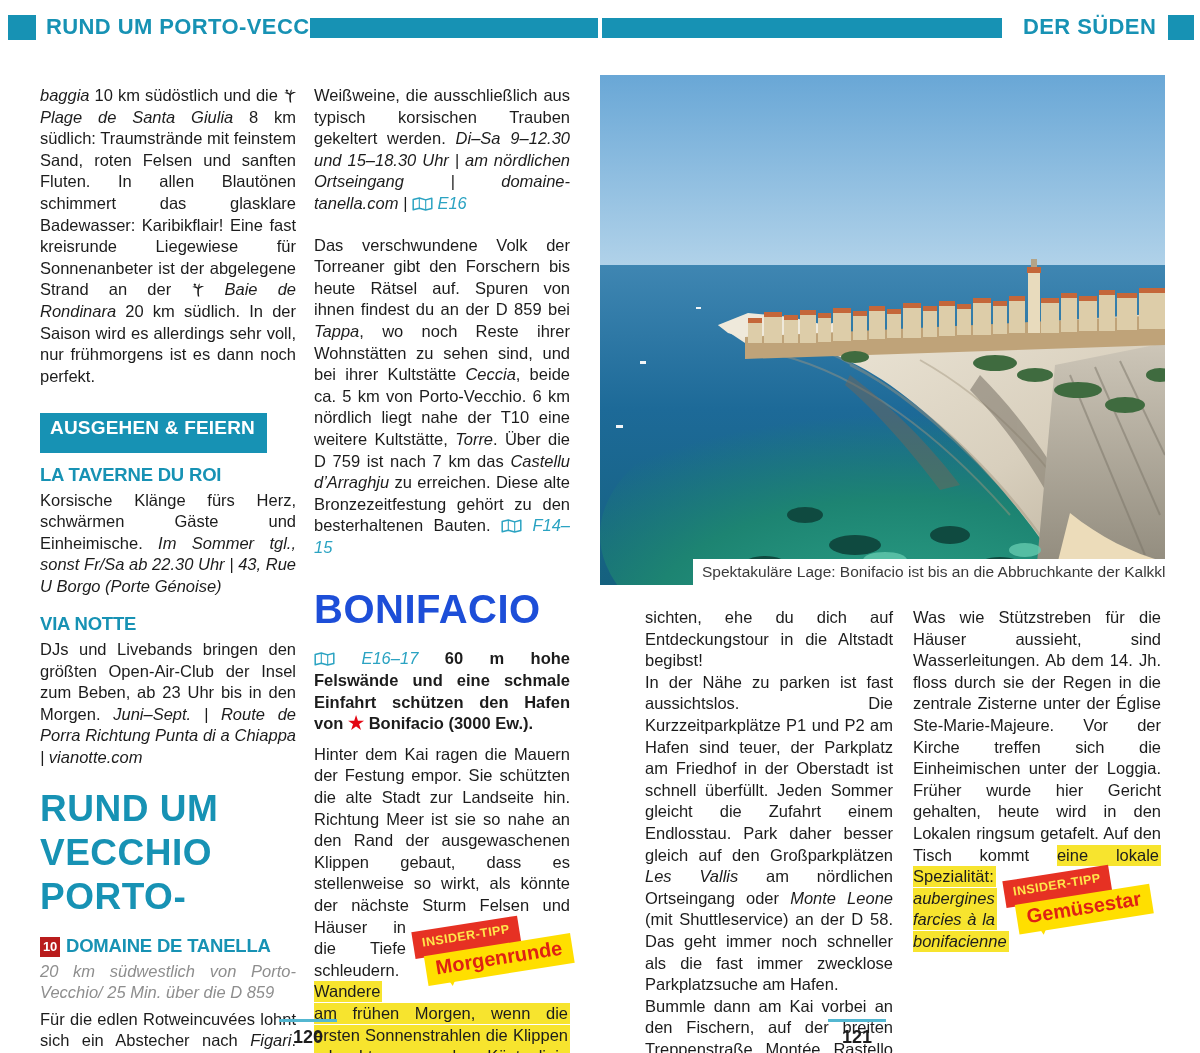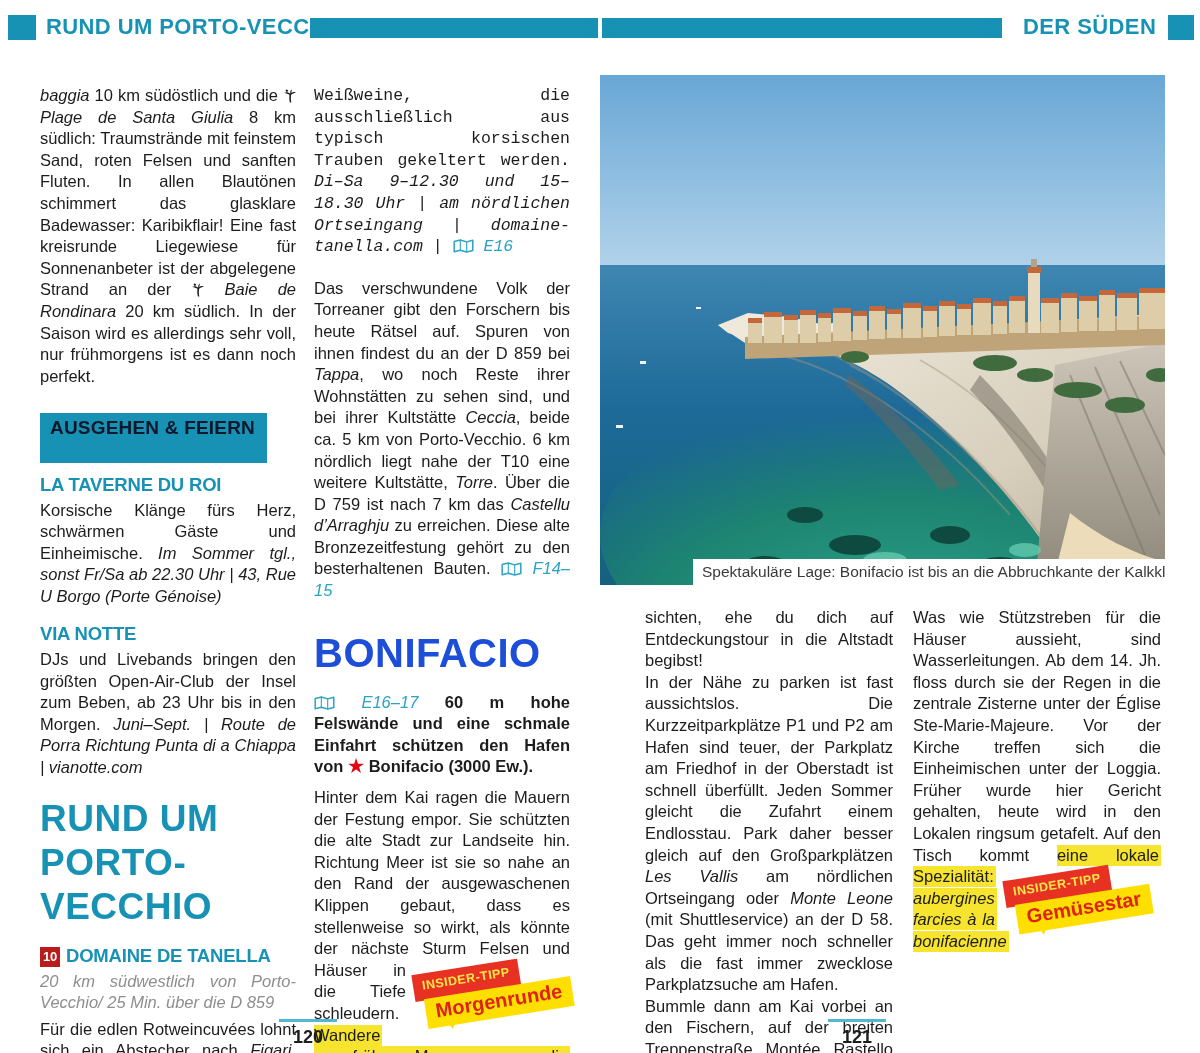--- a/index.html
+++ b/index.html
@@ -10,27 +10,27 @@
   .hdr-sq.left{left:8px;} .hdr-sq.right{right:6px;width:26px;}
   .hdr-title{position:absolute;top:14px;font-size:22px;font-weight:700;color:#1792b4;letter-spacing:.4px;white-space:nowrap;}
   .hdr-title.left{left:46px;} .hdr-title.right{left:1023px;}
   .hdr-bar{position:absolute;top:18px;height:20px;background:#1792b4;}
   .hdr-bar.left{left:310px;width:288px;} .hdr-bar.right{left:602px;width:400px;}
   
   .col{position:absolute;width:256px;font-size:16.5px;line-height:21.6px;}
   .col p{margin:0;text-align:justify;}
   .col1{left:40px;top:85px;} .col2{left:314px;top:85px;}
   .col3{left:645px;top:607px;width:248px;} .col4{left:913px;top:607px;width:248px;}
-  .mb26{margin-bottom:26px!important;} .mb20{margin-bottom:20px!important;font-family:Liberation Mono, monospace;}
+  .mb26{margin-bottom:26px!important;} .mb20{margin-bottom:20px!important;}
   .mb16{margin-bottom:16px!important;}
   .it{font-style:italic;} .bd{font-weight:700;} .tl{color:#2ba3c2;}
   .hl{background:#f7e42e;box-decoration-break:clone;-webkit-box-decoration-break:clone;padding:1px 2px 2px 0;}
   .meta{color:#8e8e8e;font-style:italic;margin-bottom:5px!important;}
-  .section-bar{background:#1792b4;color:#0f172a;font-weight:700;font-size:19px;
-               width:max-content;padding:4px 12px 24px 10px;margin:0 0 11px 0;letter-spacing:.2px;}
+  .section-bar{background:#1792b4;color:#ffffff;font-weight:700;font-size:19px;
+               width:max-content;padding:4px 12px 14px 10px;margin:0 0 11px 0;letter-spacing:.2px;}
   h3.sub{color:#1792b4;font-size:18.5px;margin:0 0 4px 0;letter-spacing:-.2px;}
   h1.chapter{color:#1792b4;font-size:37px;line-height:44px;margin:18px 0 16px 0;letter-spacing:.5px;}
   h1.city{color:#1d4ed8;font-size:40px;line-height:46px;margin:28px 0 16px 0;letter-spacing:.5px;}
   .numbadge{display:inline-block;width:20px;height:20px;background:#b91c1c;color:#fff;
             font-size:13px;line-height:20px;font-weight:700;text-align:center;margin-right:6px;vertical-align:1px;}
   .lead{font-weight:700;margin-bottom:9px!important;}
   .lead .tl{font-weight:400;}
   .icn svg{vertical-align:-2px;}
   .star{color:#e30613;font-size:18px;font-style:normal;}
   
@@ -82,22 +82,22 @@
               <path d="M3.9 0 L4.3 1 L5.4 1.2 L4.6 2 L4.8 3.1 L3.9 2.6 L2.9 3.1 L3.1 2 L2.3 1.2 L3.4 1 Z"></path>
             </g>
           </svg></span><span class="it"> Baie de Rondinara</span><span> 20 km südlich. In der Saison wird es allerdings sehr voll, nur frühmorgens ist es dann noch perfekt.</span></p>
     <div class="section-bar">AUSGEHEN &amp; FEIERN</div>
     <h3 class="sub">LA TAVERNE DU ROI</h3>
     <p class="mb16"><span>Korsische Klänge fürs Herz, schwärmen Gäste und Einheimische. </span><span class="it">Im Sommer tgl., sonst Fr/Sa ab 22.30 Uhr | 43, Rue U Borgo (Porte Génoise)</span></p>
     <h3 class="sub">VIA NOTTE</h3>
     <p><span>DJs und Livebands bringen den größten Open-Air-Club der Insel zum Beben, ab 23 Uhr bis in den Morgen. </span><span class="it">Juni–Sept. | Route de Porra Richtung Punta di a Chiappa | vianotte.com</span></p>
     <h1 class="chapter">
       <div>RUND UM</div>
+      <div>VECCHIO</div>
       <div>PORTO-</div>
-      <div>VECCHIO</div>
     </h1>
     <h3 class="sub">
       <span class="numbadge">10</span><span>DOMAINE DE TANELLA</span>
     </h3>
     <p class="meta">20 km südwestlich von Porto-Vecchio/ 25 Min. über die D 859</p>
     <p><span>Für die edlen Rotweincuvées lohnt sich ein Abstecher nach </span><span class="it">Figari</span><span>. Nicht weniger lecker sind die Rosé- und</span></p>
   </div>
 
   <div class="col col2">
     <p class="mb20"><span>Weißweine, die ausschließlich aus typisch korsischen Trauben gekeltert werden. </span><span class="it">Di–Sa 9–12.30 und 15–18.30 Uhr | am nördlichen Ortseingang | domaine-tanella.com | </span><span class="icn"><svg width="21" height="14" viewBox="0 0 21 14">

